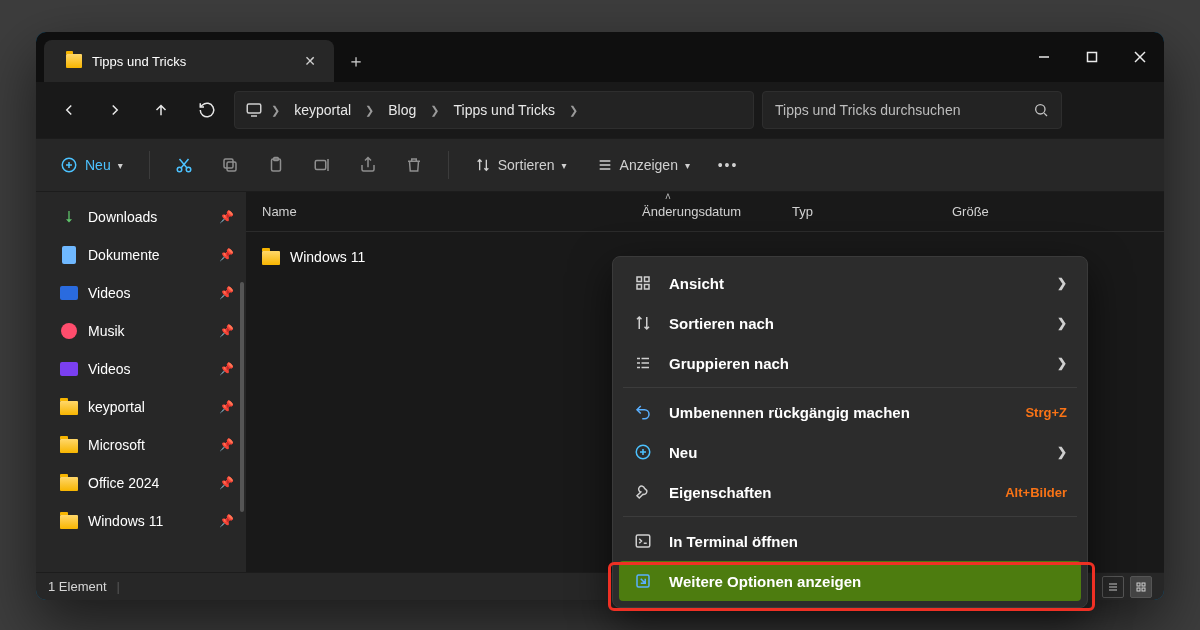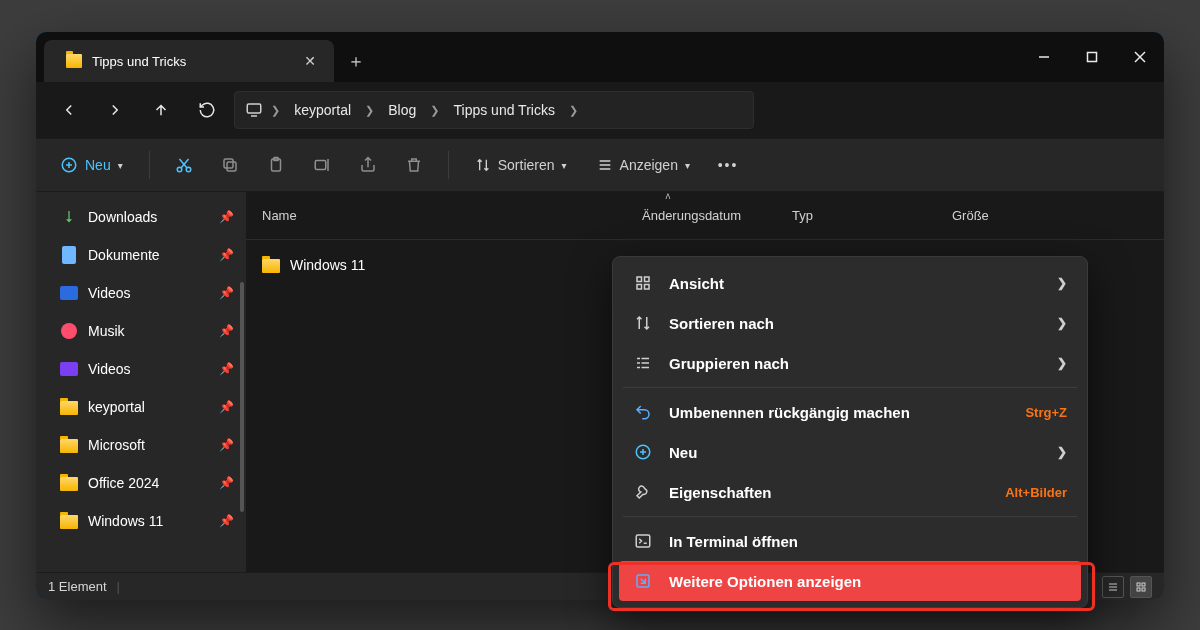--- a/index.html
+++ b/index.html
@@ -82,21 +82,21 @@
   .ico-folder{width:18px;height:14px;background:linear-gradient(#ffd76a,#f7b500);border-radius:1px;position:relative;margin-top:2px}
   .ico-folder:before{content:"";position:absolute;top:-3px;left:0;width:8px;height:3px;background:#f7b500;border-radius:1px 1px 0 0}
   .ico-dl{color:#5ec26a;font-size:16px}
   .ico-doc{width:14px;height:18px;background:#6fb8ff;border-radius:2px}
   .ico-pic{width:18px;height:14px;background:#2a6bdf;border-radius:2px}
   .ico-music{width:16px;height:16px;background:#ff4d6d;border-radius:50%}
   .ico-vid{width:18px;height:14px;background:#7a3ff0;border-radius:2px}
   
   .content{flex:1;background:#191919;position:relative;display:flex;flex-direction:column}
   .col-headers{
-    height:48px;display:flex;align-items:center;border-bottom:1px solid #2b2b2b;
+    height:40px;display:flex;align-items:center;border-bottom:1px solid #2b2b2b;
     padding:12px 16px;color:#d2d2d2;font-size:13px;gap:0;
   }
   .col-headers .col{padding-right:20px}
   .col-headers .col.name{flex:0 0 380px}
   .col-headers .col.date{flex:0 0 150px}
   .col-headers .col.type{flex:0 0 160px}
   .col-headers .col.size{flex:0 0 80px}
   .sort-ind{position:absolute;left:419px;top:-1px;color:#bdbdbd;font-size:10px}
   .filelist{padding:8px 16px}
   .row{height:34px;display:flex;align-items:center;gap:10px;font-size:14px;color:#fff}
@@ -117,21 +117,21 @@
   .cmi{
     height:40px;display:flex;align-items:center;gap:16px;padding:0 14px;
     color:#fff;font-size:15px;border-radius:4px;cursor:pointer;font-weight:bold;
   }
   .cmi .mi-ico{width:20px;height:20px;display:flex;align-items:center;justify-content:center;color:#cfcfcf;flex:0 0 20px}
   .cmi .mi-label{flex:1}
   .cmi .mi-short{color:#f97316;font-size:13px}
   .cmi .mi-chev{color:#cfcfcf;font-size:12px}
   .cm-sep{height:1px;background:#3c3c3c;margin:4px 4px}
   .highlight{position:absolute;left:608px;top:562px;width:487px;height:49px;border:3px solid #ef3024;border-radius:6px;z-index:30;pointer-events:none}
-  .cmi.focused{background:#ef4444}
+  .cmi.focused{background:#4d7c0f}
   
   svg{display:block}
 </style>
 </head>
 <body>
 
 <div class="window">
 
   <div class="titlebar">
     <div class="tab">
@@ -192,20 +192,29 @@
       </span>
       <span class="bc-sep">❯</span>
       <span class="bc-item">keyportal</span>
       <span class="bc-sep">❯</span>
       <span class="bc-item">Blog</span>
       <span class="bc-sep">❯</span>
       <span class="bc-item">Tipps und Tricks</span>
       <span class="bc-sep">❯</span>
     </div>
 
+    <div class="searchbox">
+      <input placeholder="Tipps und Tricks durchsuchen" style="">
+      <span>
+        <svg width="16" height="16" viewBox="0 0 24 24" fill="none" stroke="#c2c2c2" stroke-width="2">
+            <circle cx="11" cy="11" r="7"></circle>
+            <path d="M21 21l-4.3-4.3"></path>
+          </svg>
+      </span>
+    </div>
   </div>
 
   <div class="toolbar">
     <div class="tbtn accent">
       <svg width="18" height="18" viewBox="0 0 24 24" fill="none" stroke="#4cc2ff" stroke-width="2">
           <circle cx="12" cy="12" r="9"></circle>
           <path d="M12 8v8M8 12h8"></path>
         </svg>
       <span>Neu</span>
       <span style="font-size:10px;color:#cfcfcf">▾</span>

